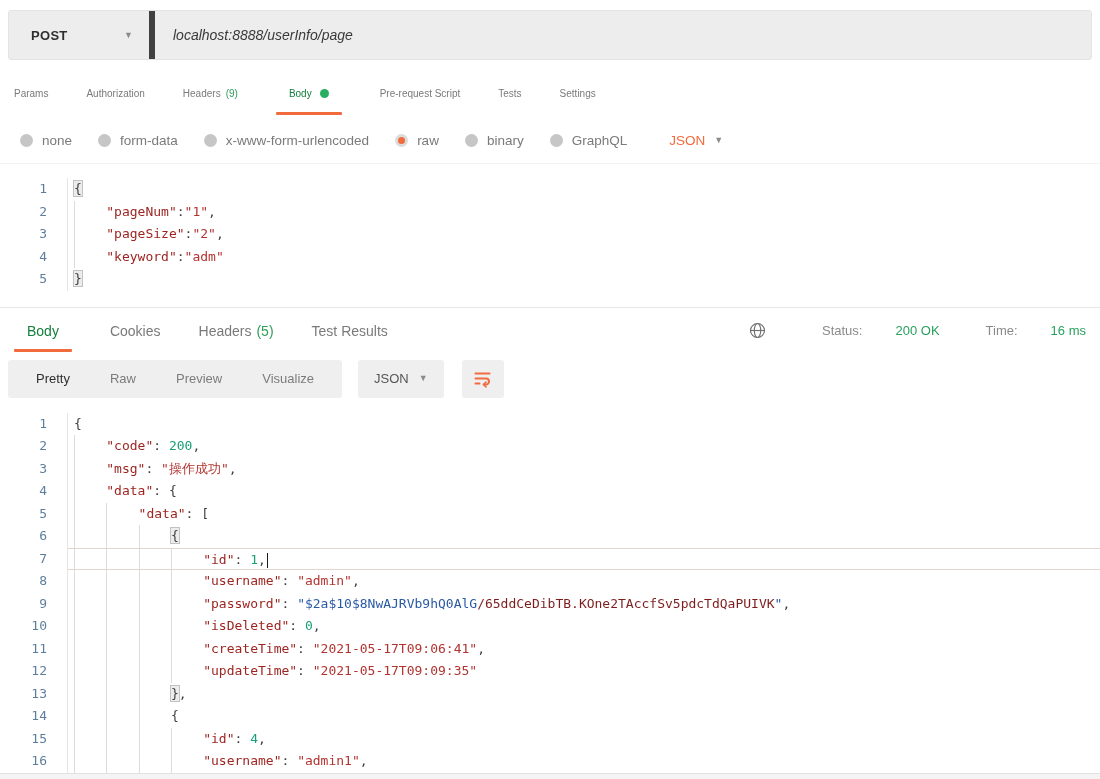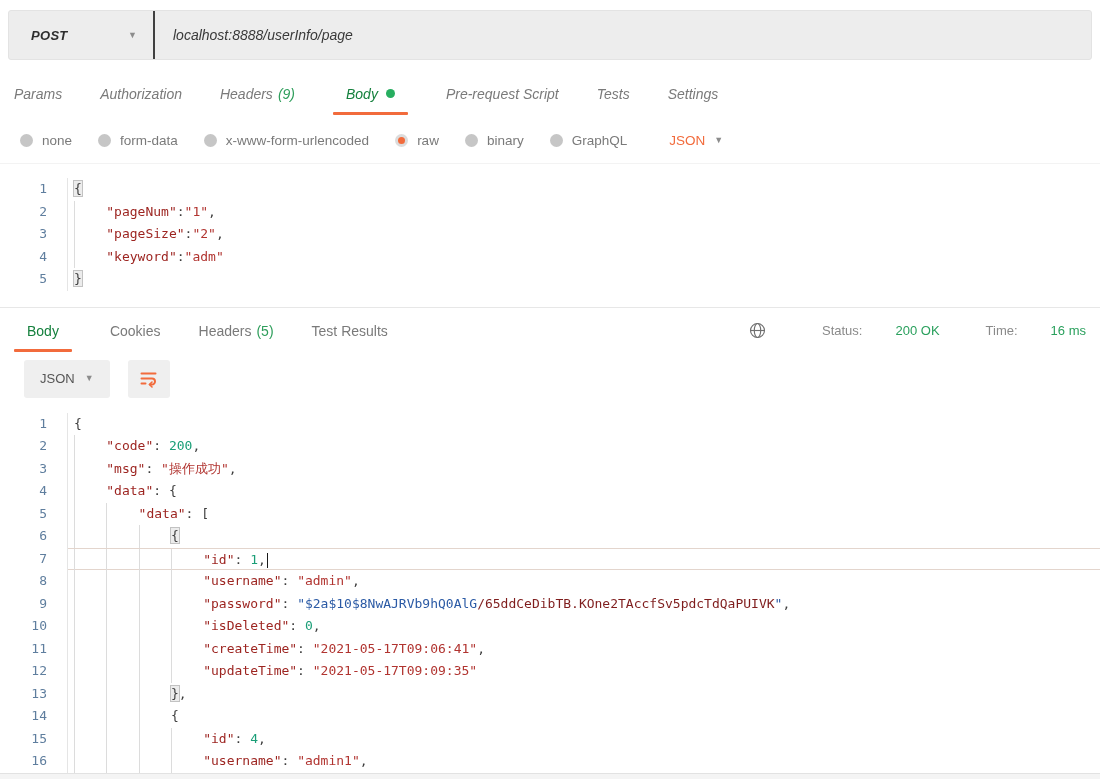--- a/index.html
+++ b/index.html
@@ -5,26 +5,26 @@
   html,body{margin:0;padding:0;}
   body{
     width:1100px;height:779px;overflow:hidden;background:#fff;
     font-family:"Liberation Sans",sans-serif;color:#3c3c3c;
     -webkit-font-smoothing:antialiased;
   }
   
   .url-section{padding:10px 8px 10px 8px;}
   .url-bar{height:50px;background:#ededed;border:1px solid #e3e3e3;border-radius:3px;display:flex;align-items:center;box-sizing:border-box;}
   .method-select{flex:0 0 146px;height:100%;display:flex;align-items:center;justify-content:space-between;
-    padding:0 16px 0 22px;border-right:2px solid #404040;box-sizing:border-box;cursor:pointer;font-style:italic;}
+    padding:0 16px 0 22px;border-right:6px solid #404040;box-sizing:border-box;cursor:pointer;}
   .method-label{font-size:13px;font-weight:700;letter-spacing:.3px;color:#2e2e2e;}
   .chev{color:#8c8c8c;font-size:9px;line-height:1;}
   .url-text{padding-left:18px;font-size:14px;color:#3a3a3a;flex:1;cursor:text;font-style:italic;}
   
-  .req-tabs{display:flex;align-items:stretch;height:47px;padding-left:14px;font-size:14px;color:#7a7a7a;font-style:italic;}
+  .req-tabs{display:flex;align-items:stretch;height:47px;padding-left:14px;font-size:10px;color:#7a7a7a;}
   .tab{display:flex;align-items:center;margin-right:38px;position:relative;cursor:pointer;white-space:nowrap;}
   .tab.active{color:#15803d;padding:0 13px;}
   .tab.active::after{content:"";position:absolute;left:0;right:0;bottom:2px;height:3px;background:#F26B3C;border-radius:1px;}
   .tab .count{color:#2E9E5B;margin-left:5px;}
   .tab .dot{width:9px;height:9px;border-radius:50%;background:#27AE60;margin-left:8px;}
   
   .type-row{display:flex;align-items:center;height:46px;padding-left:20px;font-size:13.5px;color:#7a7a7a;}
   .radio-item{display:flex;align-items:center;margin-right:26px;cursor:pointer;justify-content:center;}
   .rdot{width:13px;height:13px;border-radius:50%;background:#c6c6c6;margin-right:9px;position:relative;flex:0 0 13px;}
   .radio-item.selected .rdot{background:#dcdcdc;}
@@ -185,20 +185,26 @@
       </svg>
     </span>
     <span class="mlabel">Status:</span>
     <span class="mvalue">200 OK</span>
     <span class="mlabel">Time:</span>
     <span class="mvalue">16 ms</span>
   </span>
 </div>
 
 <div class="resp-toolbar">
+  <span class="views" id="resp-views">
+      <span class="view active">Pretty</span>
+      <span class="view">Raw</span>
+      <span class="view">Preview</span>
+      <span class="view">Visualize</span>
+    </span>
   <span class="fmt2">
     <span class="fmt2-label">JSON</span>
     <span class="chev">▼</span>
   </span>
   <span class="wrapbtn">
     <svg width="19" height="19" viewBox="0 0 19 19" fill="none" stroke="#F26B3C" stroke-width="2" stroke-linecap="round">
       <path d="M2.5 4.5h14"></path>
       <path d="M2.5 9.5h10.5a3 3 0 0 1 0 6h-2"></path>
       <path d="M13 13l-2.5 2.5L13 18" stroke-width="1.6"></path>
       <path d="M2.5 14.5h4"></path>

